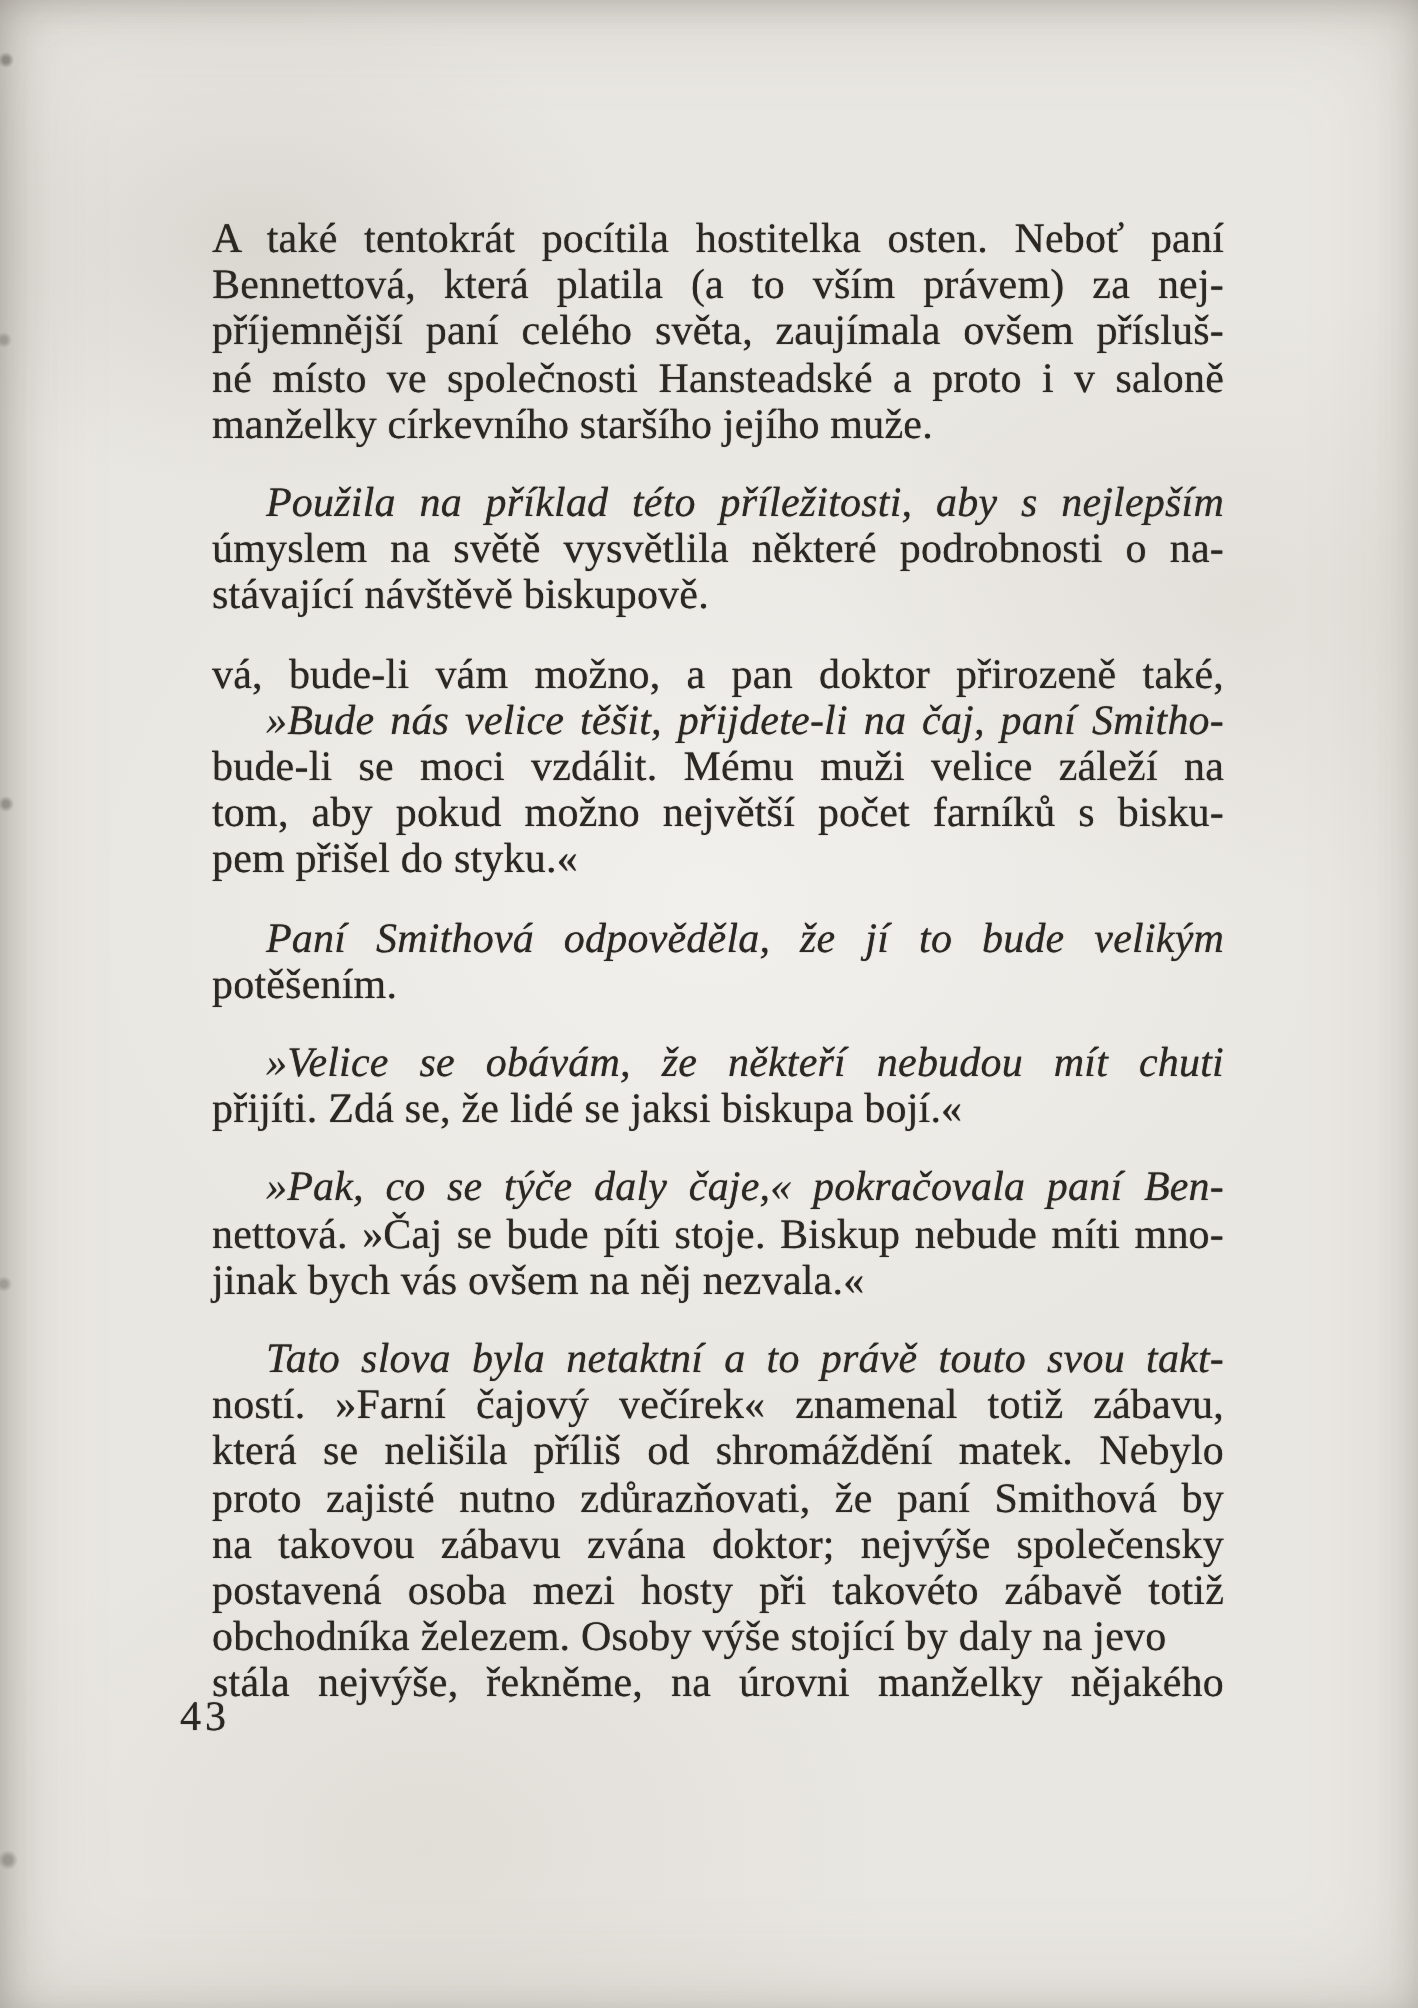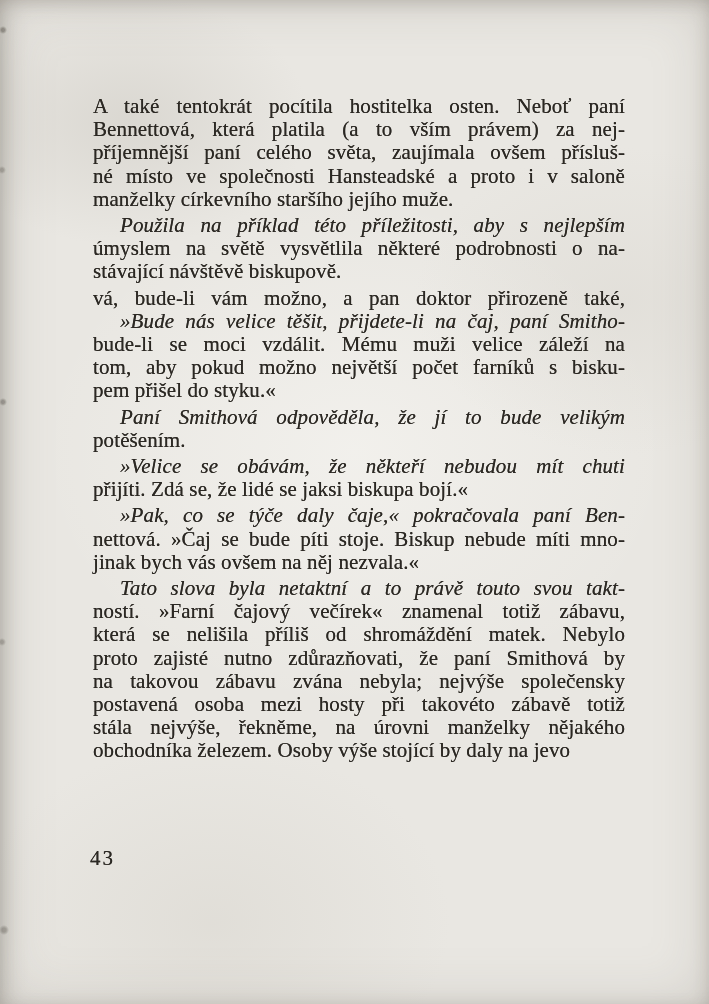--- a/index.html
+++ b/index.html
@@ -38,21 +38,21 @@
   .text-block {
     position: absolute;
     left: 90px;
     top: 92px;
     width: 538px;
     font-size: 21px;
     line-height: 23.2px;
     color: #2b2823;
     text-shadow: 0 0 0.5px rgba(43,40,35,0.85);
   }
-  .para { margin: 3px; padding: 0; }
+  .para { margin: 16px; padding: 0; }
   .line {
     white-space: nowrap;
     text-align: justify;
     text-align-last: justify;
     letter-spacing: 0.1px;
   }
   .line.last { text-align-last: left; }
   .line.first-indent { padding-left: 27px; font-style: italic; }
   .page-number {
     position: absolute;
@@ -101,20 +101,20 @@
       <div class="para">
         <div class="line first-indent">»Pak, co se týče daly čaje,« pokračovala paní Ben-</div>
         <div class="line">nettová. »Čaj se bude píti stoje. Biskup nebude míti mno-</div>
         <div class="line last">jinak bych vás ovšem na něj nezvala.«</div>
       </div>
       <div class="para">
         <div class="line first-indent">Tato slova byla netaktní a to právě touto svou takt-</div>
         <div class="line">ností. »Farní čajový večírek« znamenal totiž zábavu,</div>
         <div class="line">která se nelišila příliš od shromáždění matek. Nebylo</div>
         <div class="line">proto zajisté nutno zdůrazňovati, že paní Smithová by</div>
-        <div class="line">na takovou zábavu zvána nebyla; nejvýše společensky</div>
+        <div class="line">na takovou zábavu zvána doktor; nejvýše společensky</div>
         <div class="line">postavená osoba mezi hosty při takovéto zábavě totiž</div>
+        <div class="line last">obchodníka železem. Osoby výše stojící by daly na jevo</div>
         <div class="line">stála nejvýše, řekněme, na úrovni manželky nějakého</div>
-        <div class="line last">obchodníka železem. Osoby výše stojící by daly na jevo</div>
       </div>
     </div>
   <div class="page-number">43</div>
 </div>
 
 </body></html>

